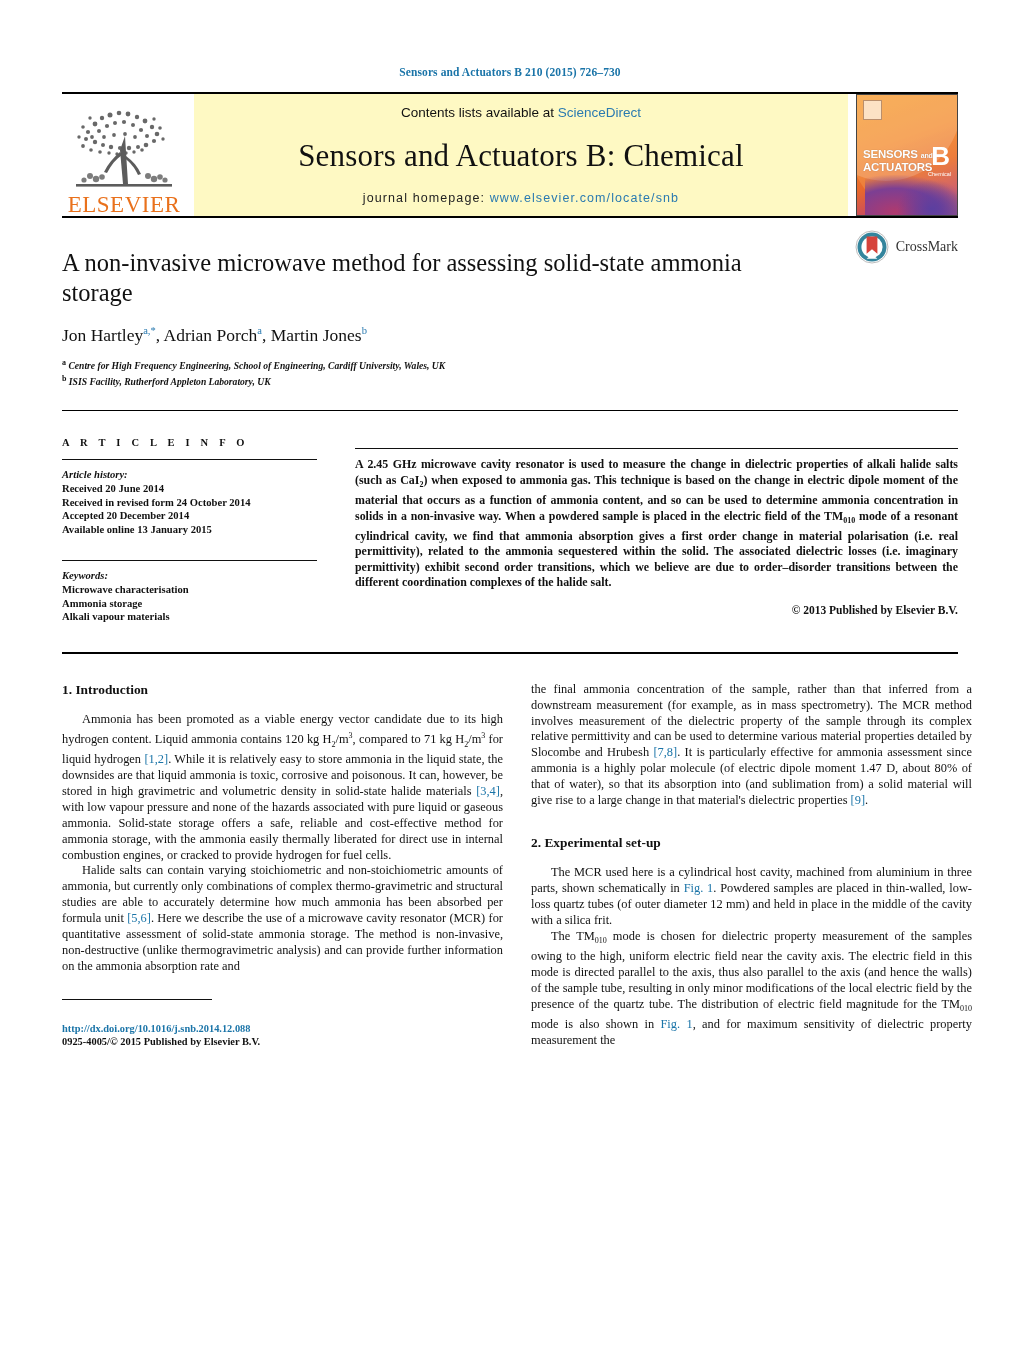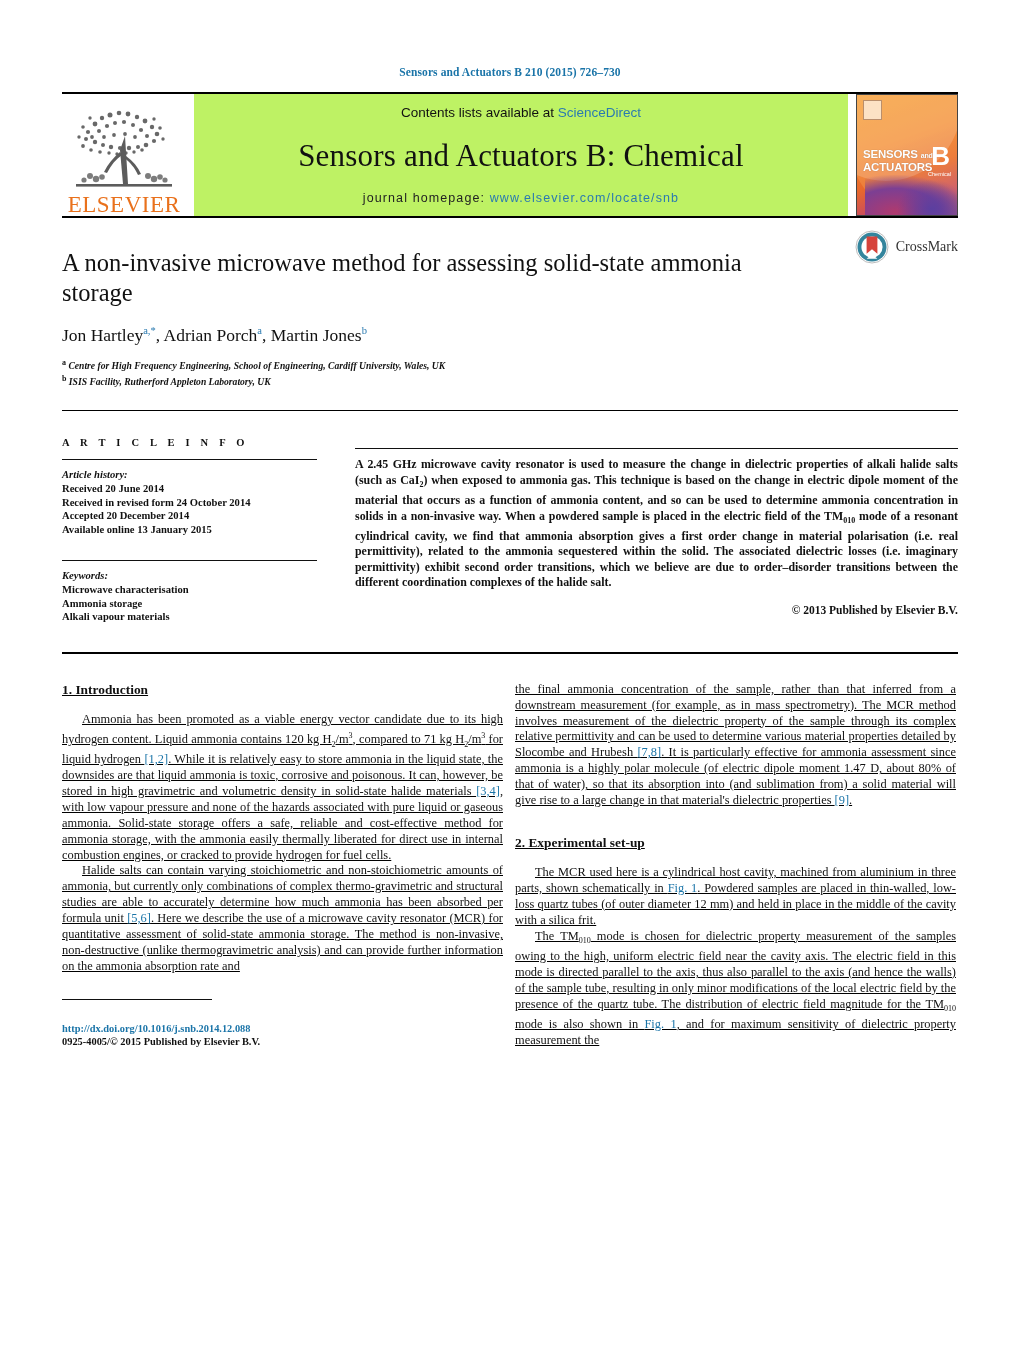--- a/index.html
+++ b/index.html
@@ -54,21 +54,21 @@
   .elsevier-word {
     font-family: "Liberation Serif", serif;
     color: #E9711C;
     font-size: 23px;
     letter-spacing: .5px;
     line-height: 1;
     margin-top: 1px;
   }
   .masthead-center {
     flex: 1 1 auto;
-    background: #bef264;
+    background: #fef9c3;
     margin-left: 8px;
     margin-right: 8px;
     display: flex;
     flex-direction: column;
     align-items: center;
     justify-content: space-between;
     padding: 11px 0 11px 0;
   }
   .contents-line {
     font-size: 13.5px;
@@ -250,22 +250,21 @@
     margin-top: 13px;
     color: #111;
   }
 
   
   .body-wrap {
     margin: 28px 62px 0 62px;
     border-top: 2.4px solid #000;
     padding-top: 28px;
     display: flex;
-    column-gap: 12px;
-    text-decoration: underline;
+    column-gap: 28px;
   }
   .bodycol {
     width: 441px;
     flex: 0 0 441px;
     position: relative;
   }
   .h2 {
     font-size: 13.4px;
     font-weight: bold;
     margin: 0 0 14px 0;

